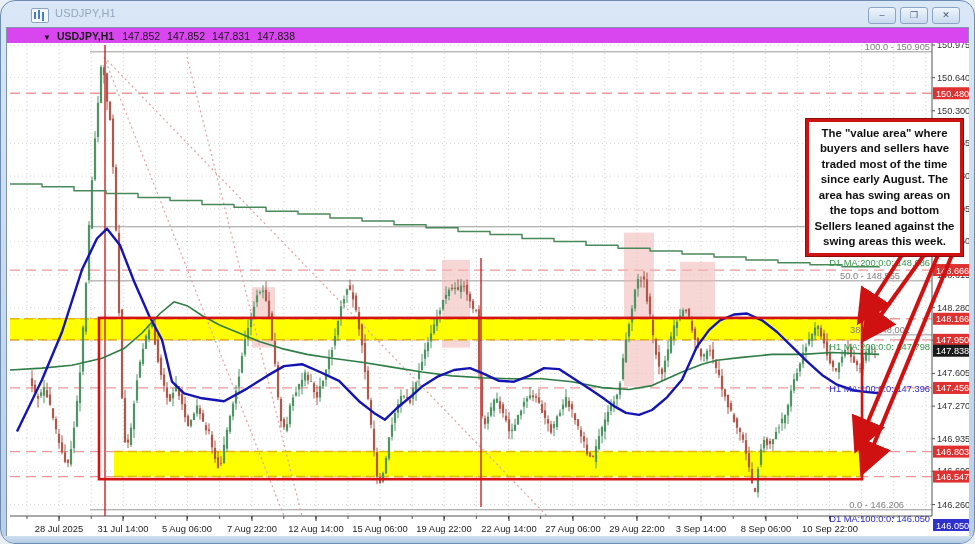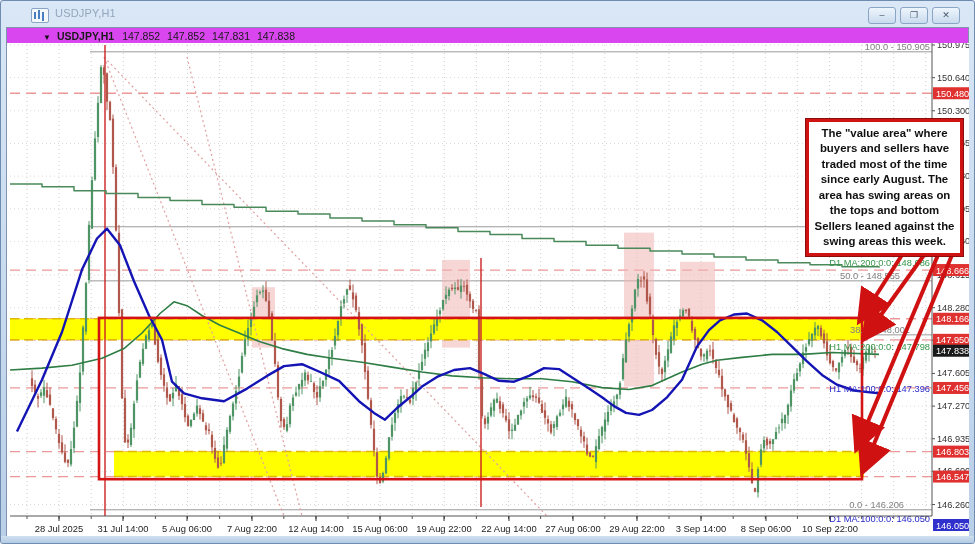--- a/index.html
+++ b/index.html
@@ -1,17 +1,17 @@
 <!DOCTYPE html>
 <html><head>
 <meta charset="utf-8">
 <style>
   html,body{margin:0;padding:0;background:#e8eef5;font-family:"Liberation Sans",sans-serif;}
   .window{position:relative;width:975px;height:544px;background:linear-gradient(#d9e7f6,#b9cfe8);
-    border:1px solid #6e8cb0;border-radius:3px;overflow:hidden;box-sizing:border-box;padding-left:16px;}
+    border:1px solid #6e8cb0;border-radius:15px;overflow:hidden;box-sizing:border-box;padding-left:16px;}
   .titlebar{position:absolute;left:0;top:0;width:100%;height:26px;}
   .title-icon{position:absolute;left:30px;top:7px;width:16px;height:13px;background:#f4f8fc;
     border:1px solid #8aa4c4;border-radius:2px;}
   .title-icon:before{content:"";position:absolute;left:2px;top:3px;width:2px;height:7px;background:#4a7ec0;}
   .title-icon:after{content:"";position:absolute;left:6px;top:1px;width:2px;height:9px;background:#4a7ec0;box-shadow:4px 2px 0 #4a7ec0;}
   .title-text{position:absolute;left:54px;top:6px;font-size:11px;color:#93a6bd;letter-spacing:.2px;}
   .win-btns{position:absolute;right:14px;top:6px;display:flex;gap:4px;}
   .win-btn{width:26px;height:15px;background:linear-gradient(#eef5fc,#c9dbee);border:1px solid #8aa4c4;
     border-radius:3px;font-size:9px;line-height:14px;text-align:center;color:#4a5a6e;cursor:default;}
   .inner{position:absolute;left:5px;top:26px;width:963px;height:511px;background:#fff;border:1px solid #8095ad;box-sizing:border-box;}

